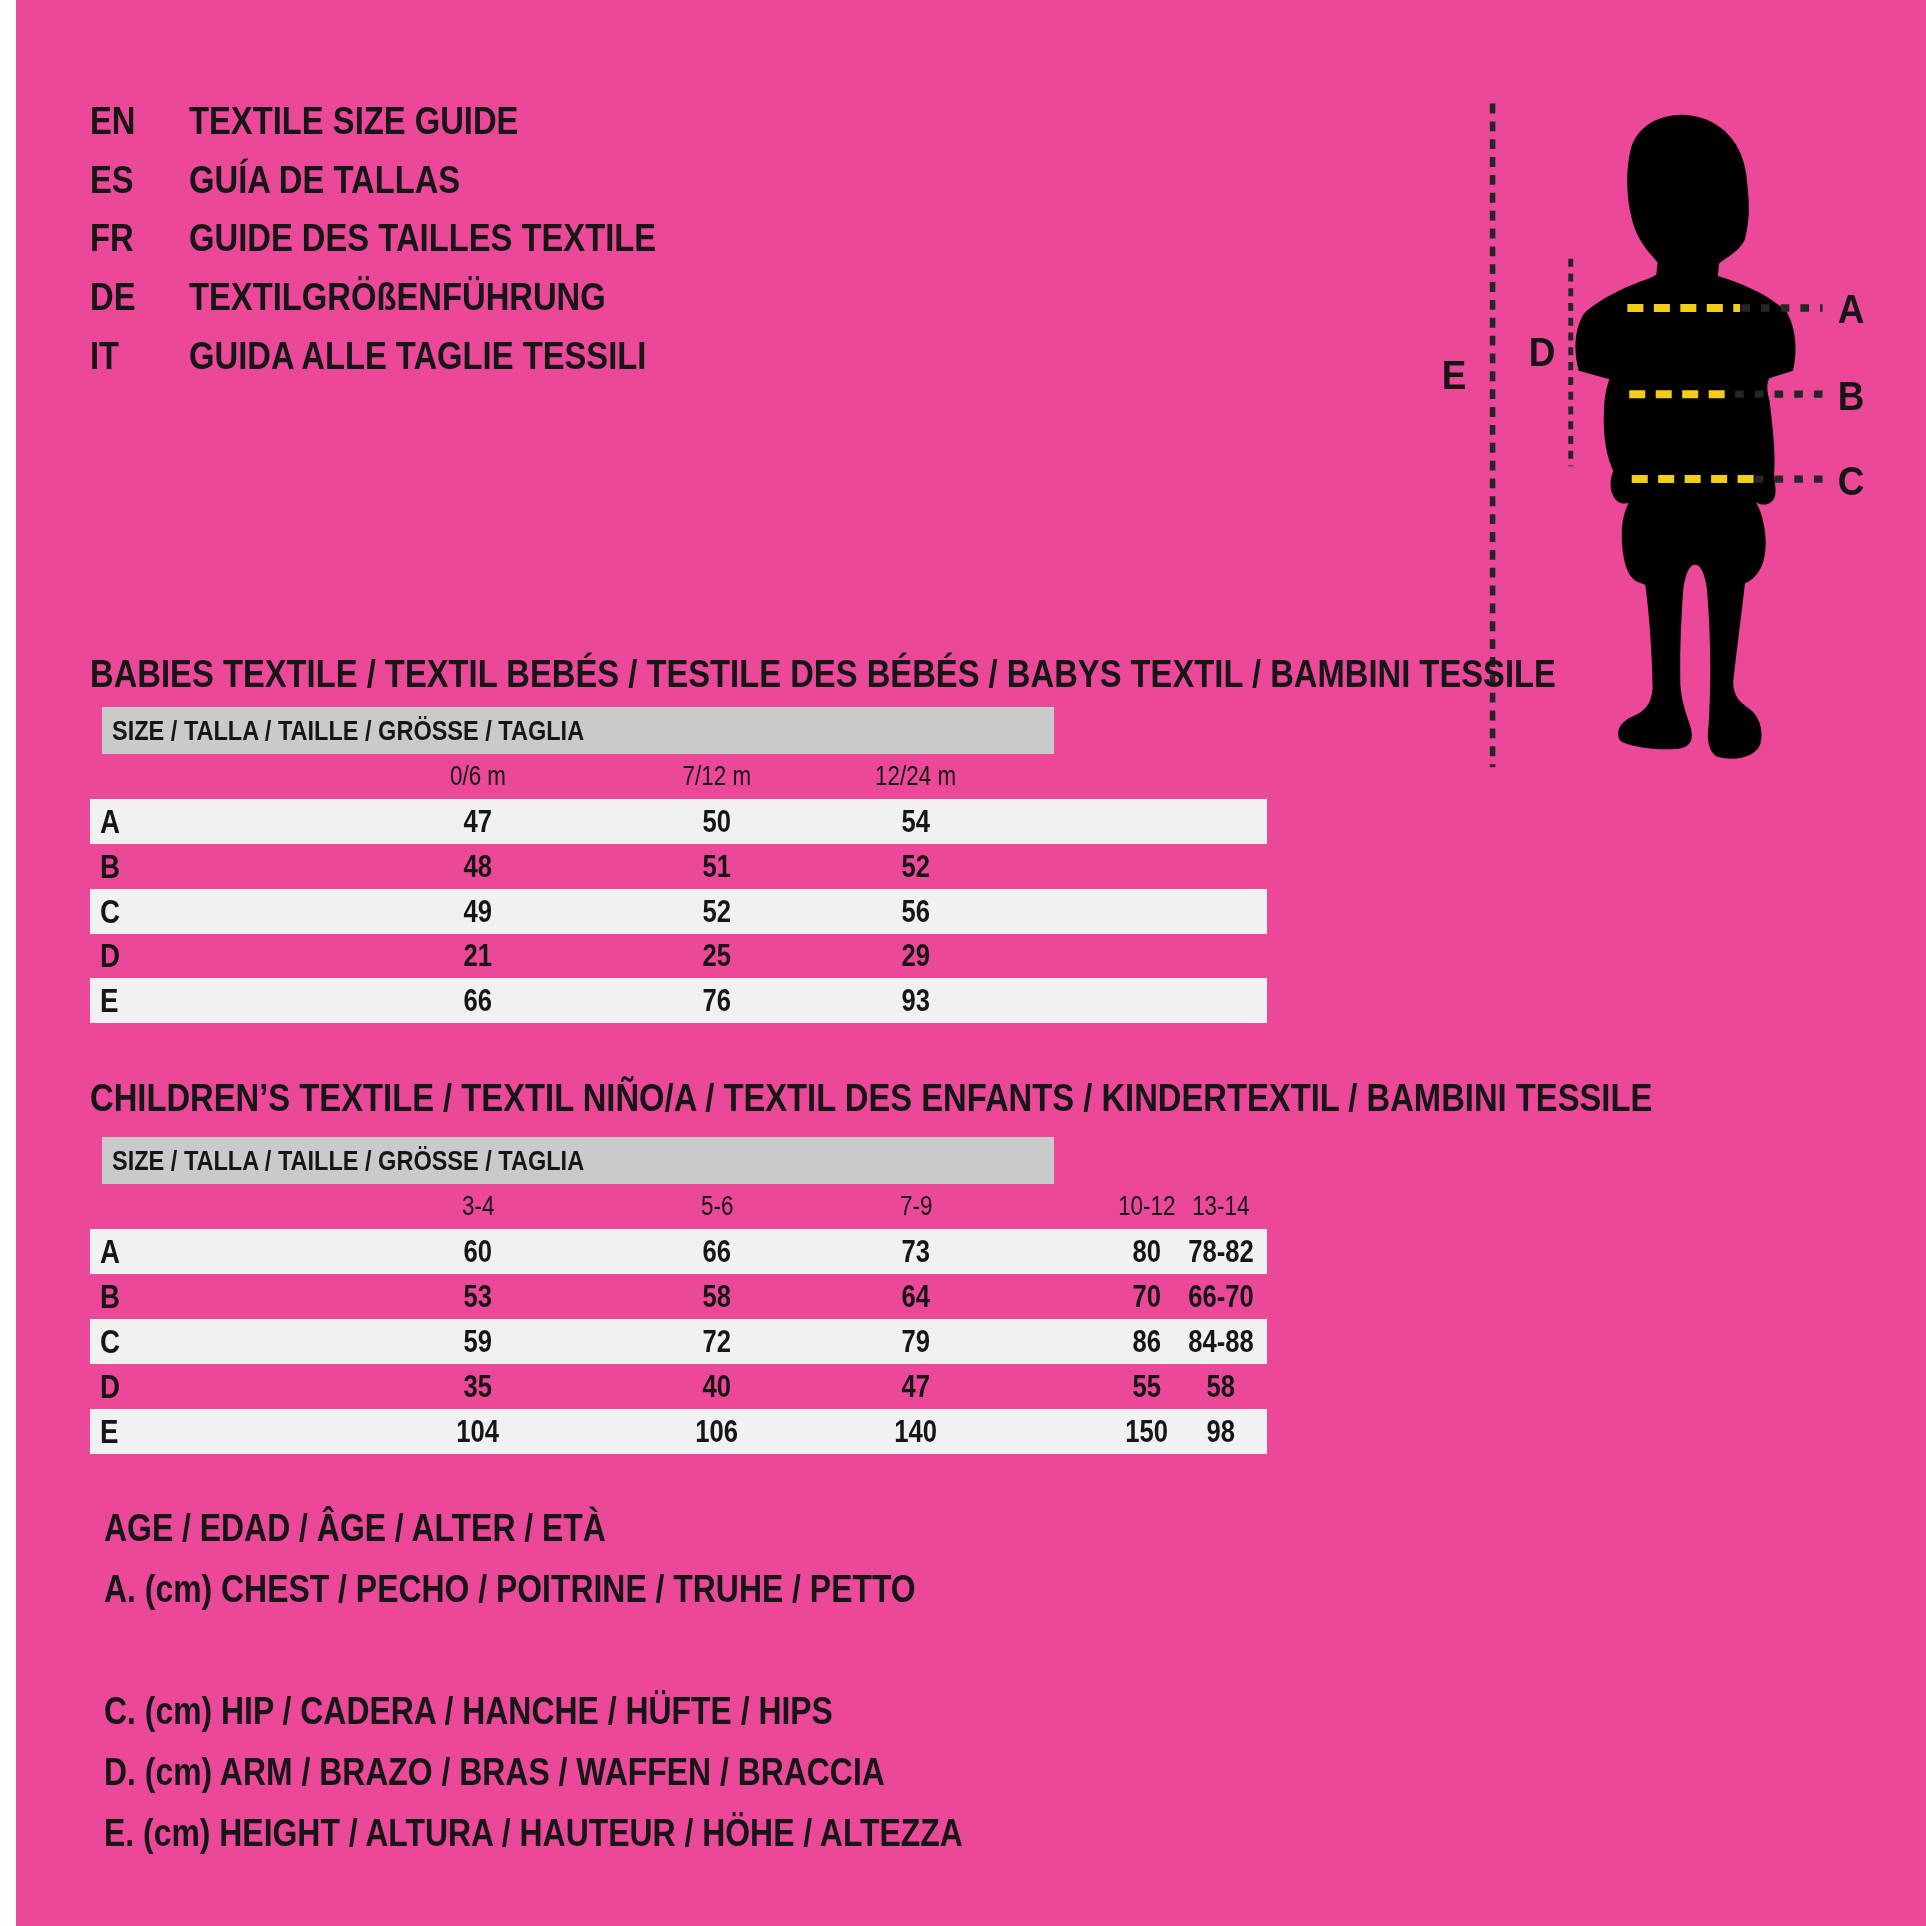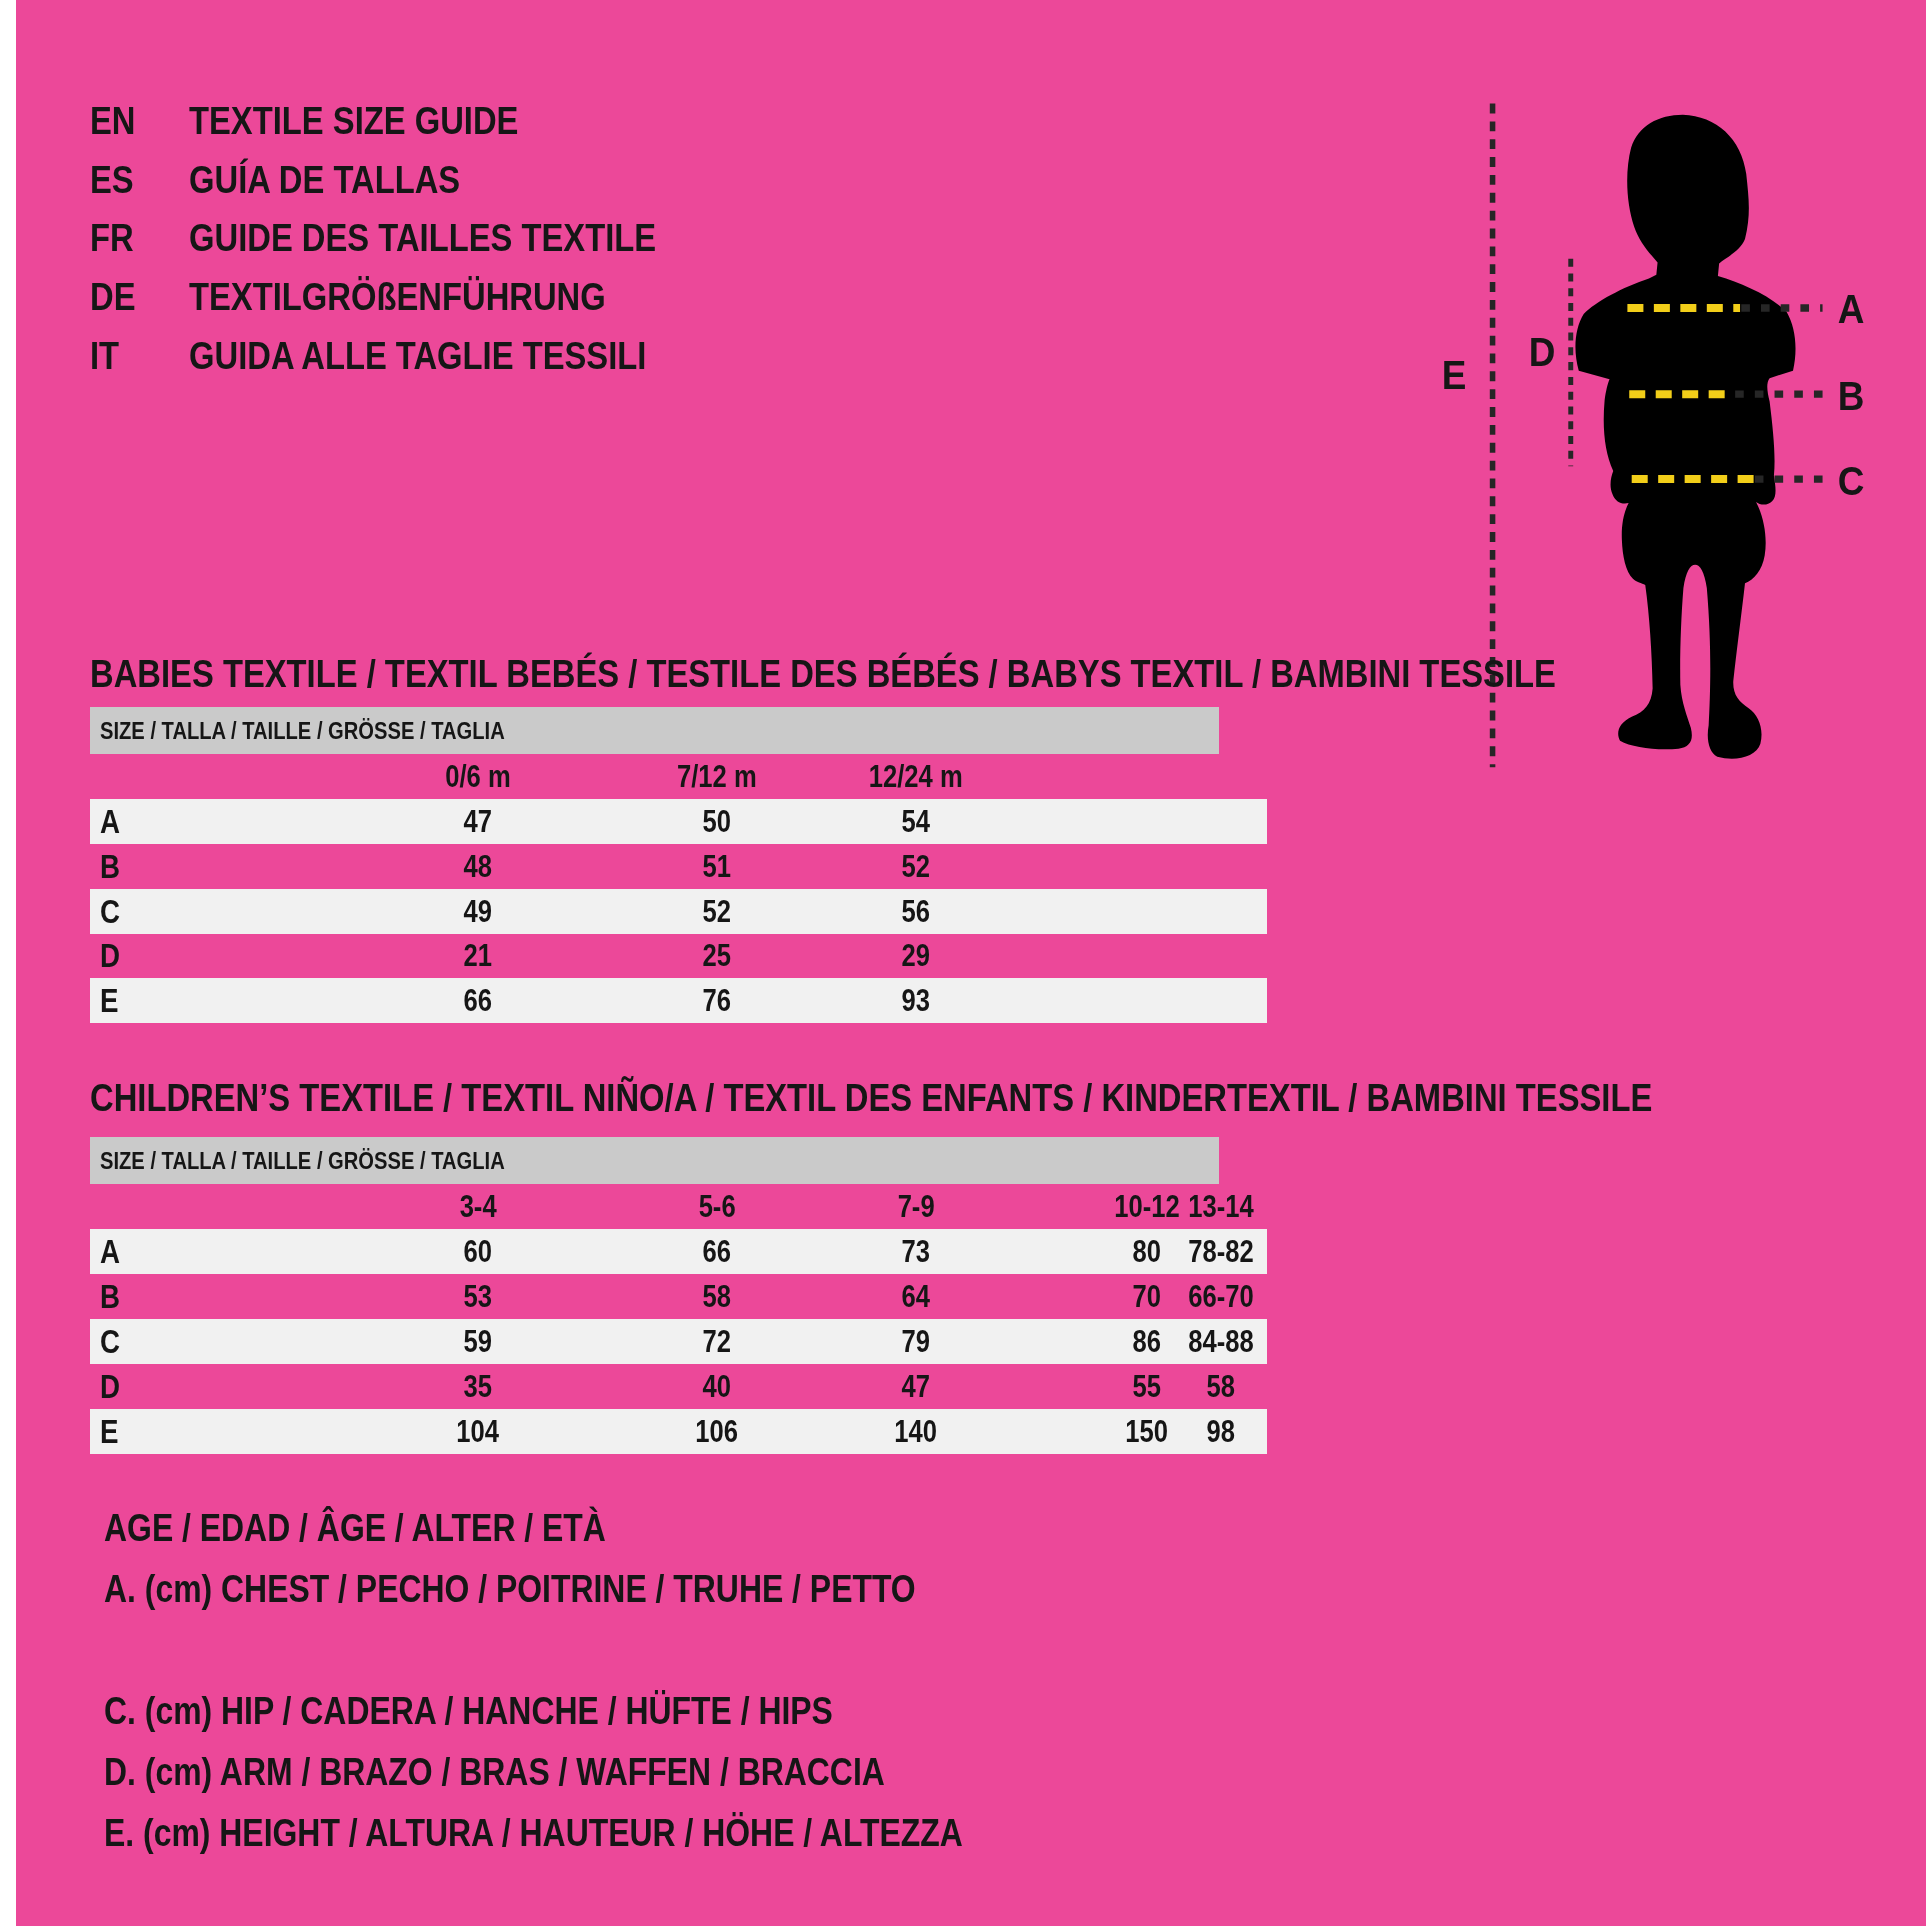--- a/index.html
+++ b/index.html
@@ -21,24 +21,24 @@
 
   
   .lang-row{position:absolute;left:74px;height:58px;display:flex;align-items:center;font-weight:700;font-size:39px;}
   .lang-code{position:absolute;left:0;width:92px;}
   .lang-title{position:absolute;left:99px;}
 
   
   .section-title{position:absolute;left:74px;height:58px;display:flex;align-items:flex-end;font-weight:700;font-size:39px;}
 
   
-  .size-bar{position:absolute;left:74px;width:1129px;height:47px;background:var(--table_header_bg);display:flex;align-items:center;font-weight:700;font-size:24px;}
+  .size-bar{position:absolute;left:86px;width:952px;height:47px;background:var(--table_header_bg);display:flex;align-items:center;font-weight:700;font-size:28px;}
   .size-bar .cond{margin-left:10px;}
   .t-row{position:absolute;left:74px;width:1177px;display:flex;align-items:center;}
-  .t-colhead{height:44px;font-weight:700;font-size:32px;}
+  .t-colhead{height:44px;font-weight:400;font-size:28px;}
   .t-data{height:45px;font-weight:700;font-size:32px;}
   .t-data.alt{background:var(--row_alt_bg);}
   .row-label{position:absolute;left:10px;font-size:33px;font-weight:700;}
   .cell{position:absolute;width:222px;text-align:center;}  .c1{left:277px;} .c2{left:516px;} .c3{left:715px;} .c4{left:946px;text-align:center;}
 
   
   .legend-row{position:absolute;left:88px;height:58px;display:flex;align-items:flex-start;font-weight:700;font-size:38px;}
 
   
   .fig-svg{position:absolute;left:1415px;top:80px;width:511px;height:696px;}

